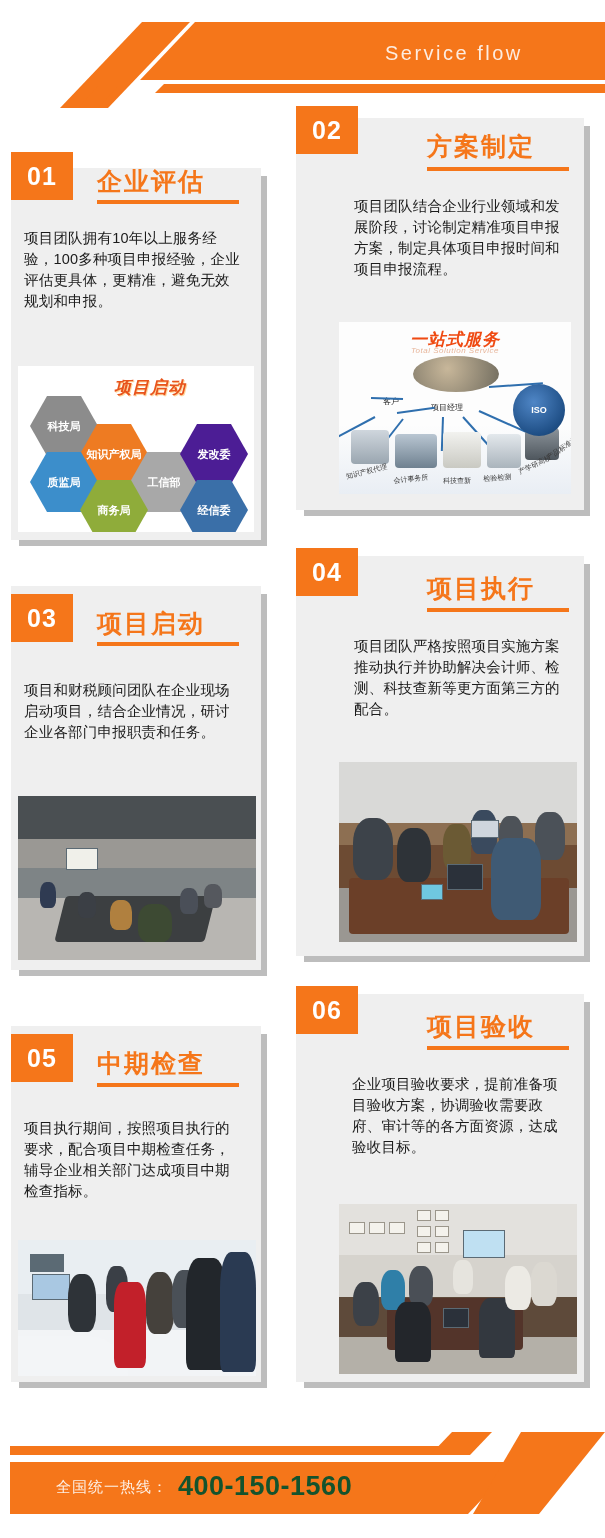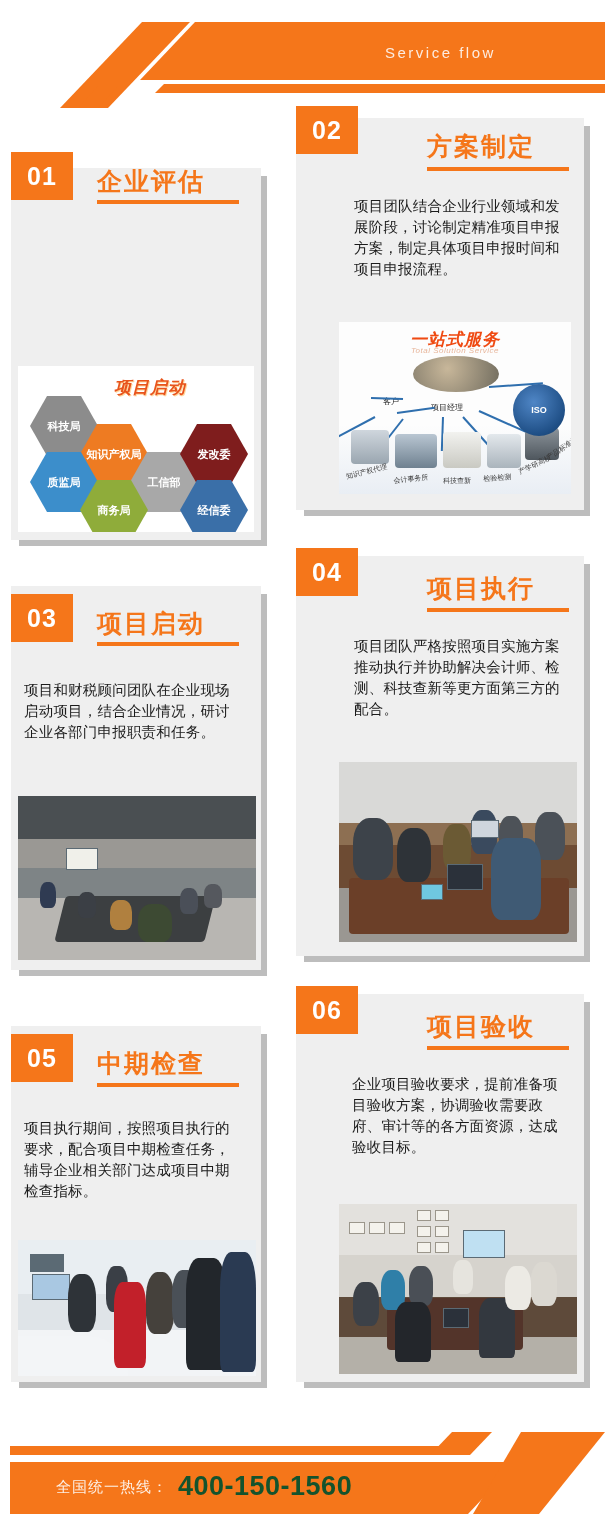--- a/index.html
+++ b/index.html
@@ -33,21 +33,21 @@
     background: #f5761a;
     clip-path: polygon(20px 0, 40px 0, 20px 22px, 0 22px);
   }
   .hdr-title {
     position: absolute; left: 232px; top: 33px;
     color: #ffffff; font-size: 27px; font-weight: bold; letter-spacing: 2px;
     line-height: 36px;
   }
   .hdr-sub {
     position: absolute; left: 385px; top: 42px;
-    color: #fdece0; font-size: 15px; letter-spacing: 2.5px; line-height: 22px;
+    color: #fdece0; font-size: 20px; letter-spacing: 2.5px; line-height: 22px;
   }
 
   
   .card { position: absolute; background: #efefef; }
   .card .shadow-r {
     position: absolute; right: -6px; top: 8px; bottom: -6px; width: 6px;
     background: #bdbdbd;
   }
   .card .shadow-b {
     position: absolute; left: 8px; right: -6px; bottom: -6px; height: 6px;
@@ -179,29 +179,30 @@
     <div class="hdr-sub">Service flow</div>
   </div>
 
   <div class="card" style="left:11px; top:168px; width:250px; height:372px;">
     <div class="shadow-r"></div>
     <div class="shadow-b"></div>
   </div>
   <div class="badge" style="left:11px; top:152px;">01</div>
   <div class="card-title" style="left:97px; top:165px;">企业评估</div>
   <div class="title-rule" style="left:97px; top:200px; width:142px;"></div>
+  <div class="card-body" style="left:24px; top:228px; width:218px;">项目团队拥有10年以上服务经验，100多种项目申报经验，企业评估更具体，更精准，避免无效规划和申报。</div>
 
   <div class="hexwrap" style="left:18px; top:366px; width:236px; height:166px;">
     <div class="hex-title" style="left:96px; top:10px;">项目启动</div>
     <div class="hex" style="left:12px;  top:30px;  background:#8c8c8c;">科技局</div>
     <div class="hex" style="left:62px;  top:58px;  background:#ee7b22;">知识产权局</div>
     <div class="hex" style="left:12px;  top:86px;  background:#3c8ecb;">质监局</div>
     <div class="hex" style="left:112px; top:86px;  background:#a8a8a8;">工信部</div>
     <div class="hex" style="left:62px;  top:114px; background:#8fac3a;">商务局</div>
-    <div class="hex" style="left:162px; top:58px;  background:#7f1d1d;">发改委</div>
+    <div class="hex" style="left:162px; top:58px;  background:#4c1d95;">发改委</div>
     <div class="hex" style="left:162px; top:114px; background:#3a6fa8;">经信委</div>
   </div>
 
   <div class="card" style="left:296px; top:118px; width:288px; height:392px;">
     <div class="shadow-r"></div>
     <div class="shadow-b"></div>
   </div>
   <div class="badge" style="left:296px; top:106px;">02</div>
   <div class="card-title" style="left:427px; top:130px;">方案制定</div>
   <div class="title-rule" style="left:427px; top:167px; width:142px;"></div>

